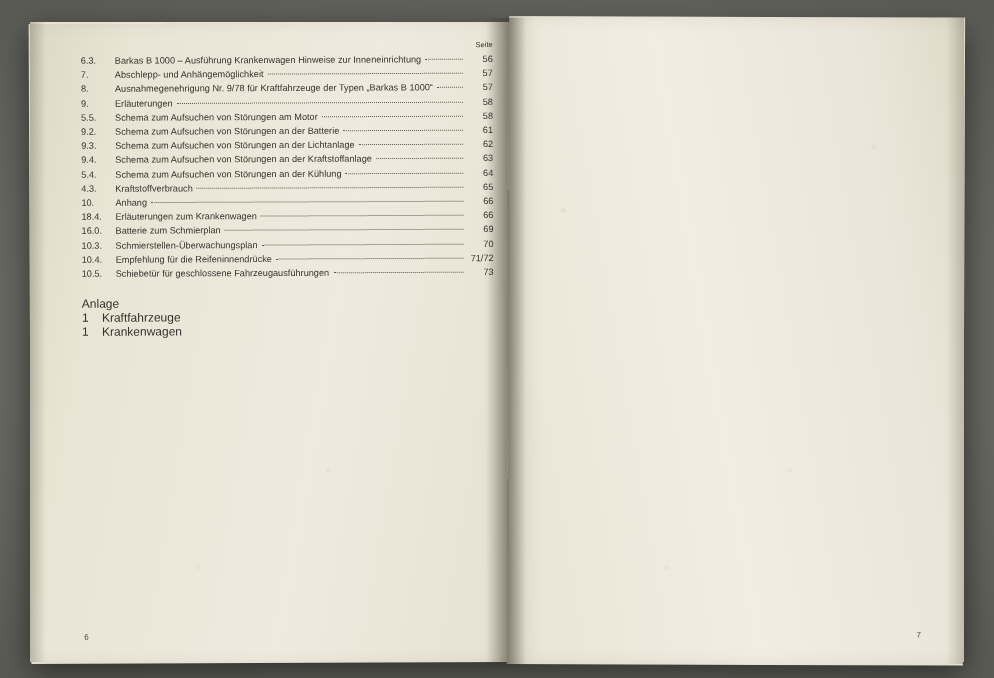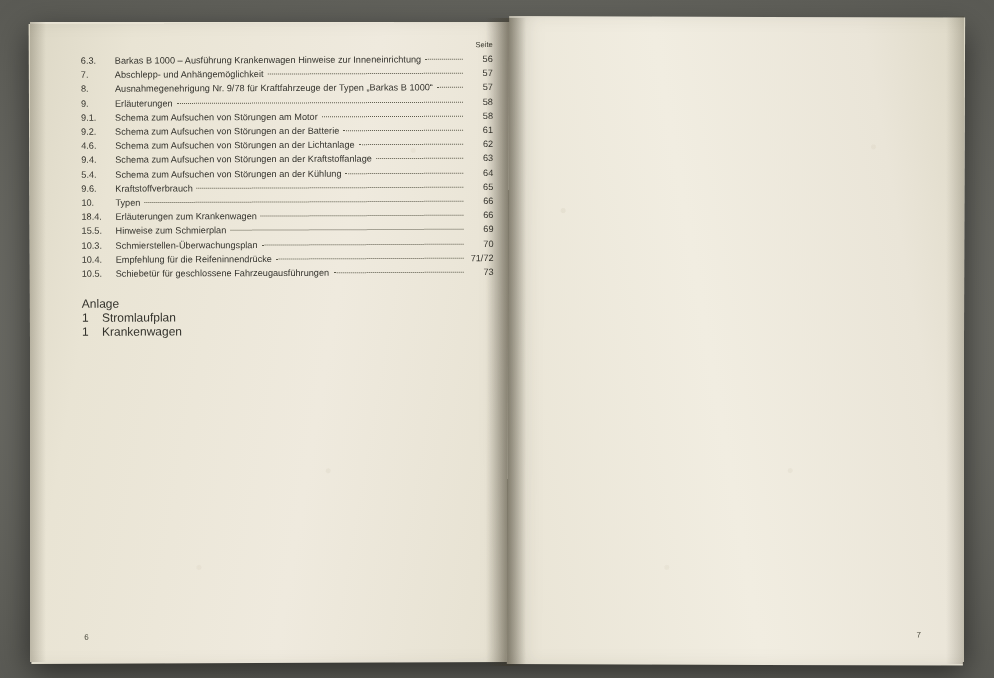--- a/index.html
+++ b/index.html
@@ -132,70 +132,70 @@
         <span class="toc-dots"></span>
         <span class="toc-pg">57</span>
       </div>
       <div class="toc-row">
         <span class="toc-num">9.</span>
         <span class="toc-txt">Erläuterungen</span>
         <span class="toc-dots"></span>
         <span class="toc-pg">58</span>
       </div>
       <div class="toc-row">
-        <span class="toc-num">9.1.</span>
+        <span class="toc-num">5.5.</span>
         <span class="toc-txt">Schema zum Aufsuchen von Störungen am Motor</span>
         <span class="toc-dots"></span>
         <span class="toc-pg">58</span>
       </div>
       <div class="toc-row">
         <span class="toc-num">9.2.</span>
         <span class="toc-txt">Schema zum Aufsuchen von Störungen an der Batterie</span>
         <span class="toc-dots"></span>
         <span class="toc-pg">61</span>
       </div>
       <div class="toc-row">
-        <span class="toc-num">4.6.</span>
+        <span class="toc-num">9.3.</span>
         <span class="toc-txt">Schema zum Aufsuchen von Störungen an der Lichtanlage</span>
         <span class="toc-dots"></span>
         <span class="toc-pg">62</span>
       </div>
       <div class="toc-row">
         <span class="toc-num">9.4.</span>
         <span class="toc-txt">Schema zum Aufsuchen von Störungen an der Kraftstoffanlage</span>
         <span class="toc-dots"></span>
         <span class="toc-pg">63</span>
       </div>
       <div class="toc-row">
         <span class="toc-num">5.4.</span>
         <span class="toc-txt">Schema zum Aufsuchen von Störungen an der Kühlung</span>
         <span class="toc-dots"></span>
         <span class="toc-pg">64</span>
       </div>
       <div class="toc-row">
-        <span class="toc-num">9.6.</span>
+        <span class="toc-num">4.3.</span>
         <span class="toc-txt">Kraftstoffverbrauch</span>
         <span class="toc-dots"></span>
         <span class="toc-pg">65</span>
       </div>
       <div class="toc-row">
         <span class="toc-num">10.</span>
-        <span class="toc-txt">Typen</span>
+        <span class="toc-txt">Anhang</span>
         <span class="toc-dots"></span>
         <span class="toc-pg">66</span>
       </div>
       <div class="toc-row">
         <span class="toc-num">18.4.</span>
         <span class="toc-txt">Erläuterungen zum Krankenwagen</span>
         <span class="toc-dots"></span>
         <span class="toc-pg">66</span>
       </div>
       <div class="toc-row">
-        <span class="toc-num">15.5.</span>
-        <span class="toc-txt">Hinweise zum Schmierplan</span>
+        <span class="toc-num">16.0.</span>
+        <span class="toc-txt">Batterie zum Schmierplan</span>
         <span class="toc-dots"></span>
         <span class="toc-pg">69</span>
       </div>
       <div class="toc-row">
         <span class="toc-num">10.3.</span>
         <span class="toc-txt">Schmierstellen-Überwachungsplan</span>
         <span class="toc-dots"></span>
         <span class="toc-pg">70</span>
       </div>
       <div class="toc-row">
@@ -209,21 +209,21 @@
         <span class="toc-txt">Schiebetür für geschlossene Fahrzeugausführungen</span>
         <span class="toc-dots"></span>
         <span class="toc-pg">73</span>
       </div>
     </div>
 
     <div class="anlage">
       <div>Anlage</div>
       <div class="a-row">
         <span class="a-num">1</span>
-        <span>Stromlaufplan</span>
+        <span>Kraftfahrzeuge</span>
       </div>
       <div class="a-row">
         <span class="a-num">1</span>
         <span>Krankenwagen</span>
       </div>
     </div>
 
     <div class="folio-left">6</div>
   </div>
 

